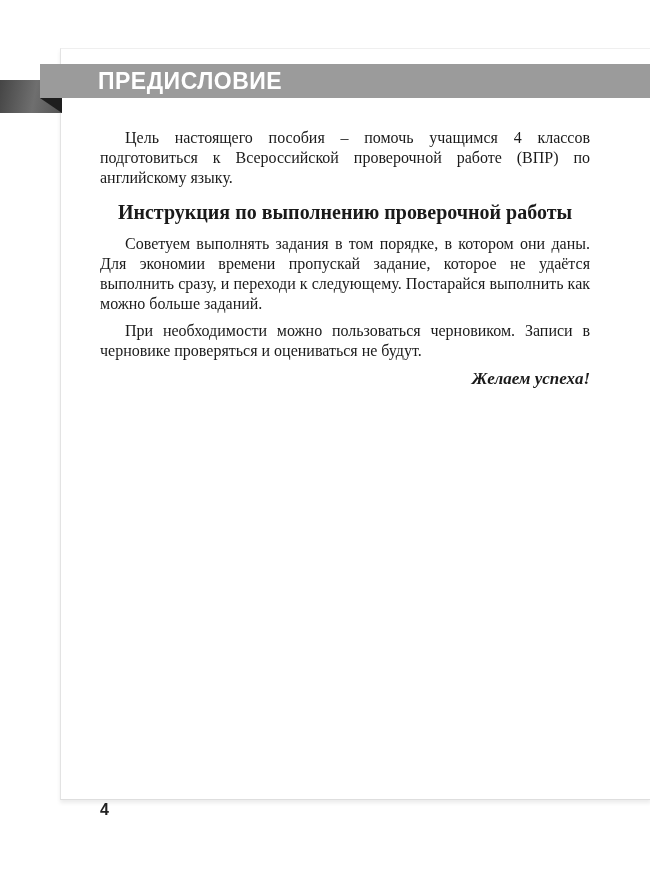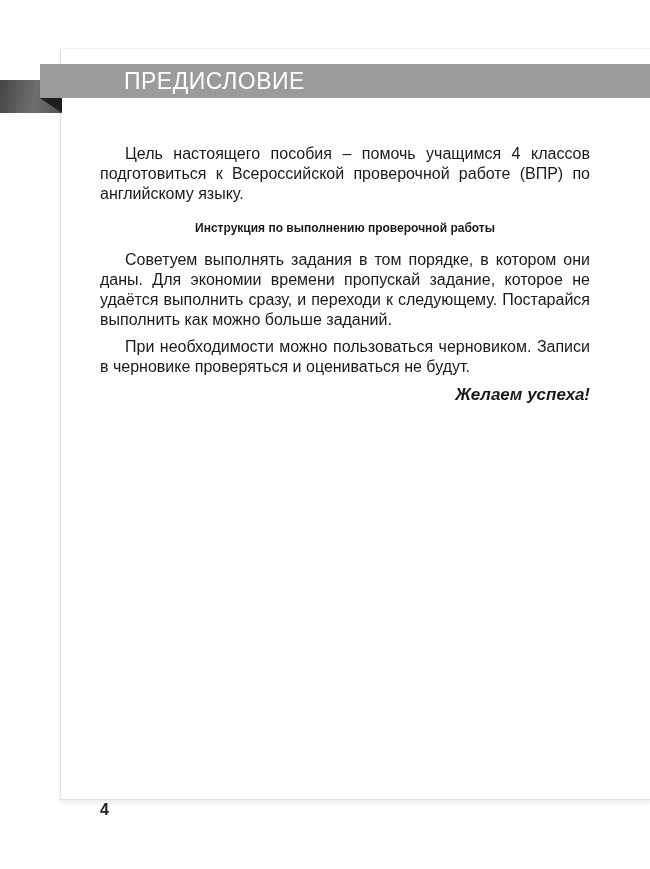--- a/index.html
+++ b/index.html
@@ -31,23 +31,23 @@
   .banner {
     position: absolute;
     left: 40px;
     top: 64px;
     width: 610px;
     height: 34px;
     background: var(--banner-bg, #9b9b9b);
   }
   .banner-title {
     display: block;
-    padding-left: 84px;
+    padding-left: 58px;
     font-family: "Liberation Sans", sans-serif;
-    font-weight: normal;
+    font-weight: bold;
     font-size: 23px;
     letter-spacing: 0.5px;
     line-height: 34px;
     color: var(--banner-text, #ffffff);
   }
   .ribbon-tab {
     position: absolute;
     left: 0;
     top: 80px;
     width: 62px;
@@ -60,38 +60,38 @@
     top: 98px;
     width: 0;
     height: 0;
     border-top: 15px solid var(--ribbon-fold, #1e1e1e);
     border-left: 22px solid transparent;
   }
   
   .text-col {
     position: absolute;
     left: 100px;
-    top: 144px;
+    top: 128px;
     width: 490px;
-    font-family: Liberation Sans, sans-serif;
+    font-family: Liberation Serif, serif;
     font-size: 16px;
     line-height: 20px;
     color: var(--text-color, #1a1a1a);
     text-align: justify;
   }
   .para {
     margin: 0;
     text-indent: 25px;
   }
   .para.sp {
     margin-top: 7px;
   }
   .heading {
     margin: 14px 0 12px 0;
-    font-size: 12px;
+    font-size: 20px;
     line-height: 20px;
     font-weight: bold;
     text-align: center;
     text-indent: 0;
   }
   .closing {
     margin: 8px 0 0 0;
     font-weight: bold;
     font-style: italic;
     font-size: 17px;

